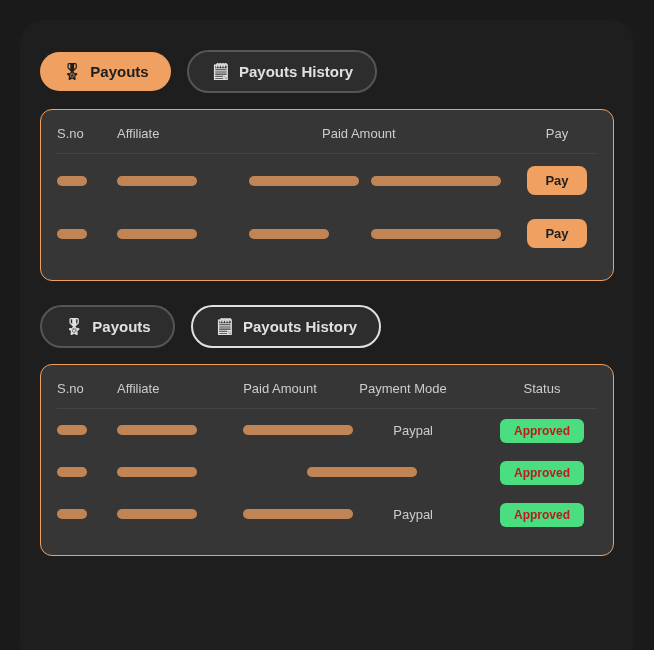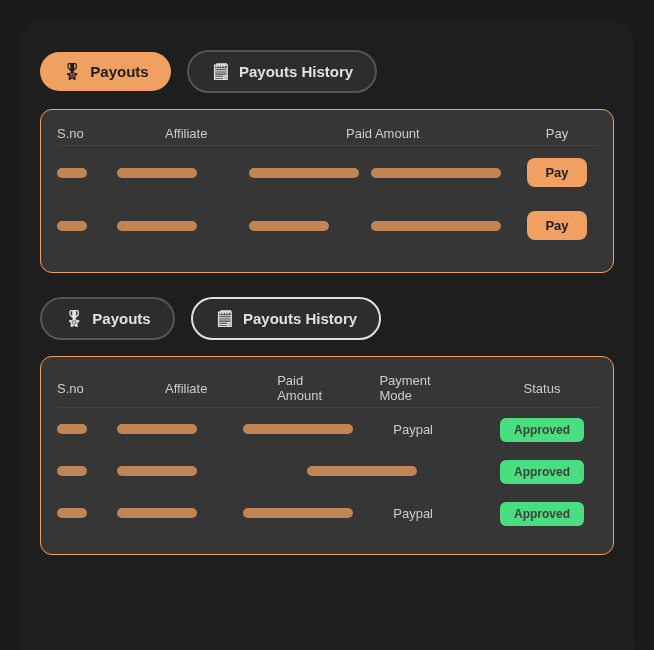--- a/index.html
+++ b/index.html
@@ -65,23 +65,22 @@
       background: #363636;
       border-radius: 12px;
       border: 1.5px solid #f0a060;
       padding: 16px 16px 20px;
       margin-top: 16px;
     }
 
     .table-header {
       display: flex;
       align-items: center;
-      padding-bottom: 4px;
+      padding-bottom: 12px;
       border-bottom: 1px solid #444;
-      gap: 48px;
     }
 
     .col-sno { width: 60px; flex-shrink: 0; }
     .col-affiliate { flex: 1; }
     .col-paid { flex: 1; margin-left: 10px; }
     .col-unpaid { flex: 1.2; }
     .col-pay { width: 80px; flex-shrink: 0; text-align: center; }
 
     .col-paymode { flex: 1.1; }
     .col-status { width: 110px; flex-shrink: 0; text-align: center; }
@@ -119,21 +118,21 @@
       border-radius: 8px;
       padding: 7px 18px;
       font-size: 13px;
       font-weight: 700;
       cursor: pointer;
     }
 
     
     .badge-approved {
       background: #4ade80;
-      color: #404040;
+      color: #b91c1c;
       border-radius: 6px;
       padding: 5px 14px;
       font-size: 12px;
       font-weight: 700;
     }
 
     
     .paymode-text {
       font-size: 13px;
       color: #ccc;

